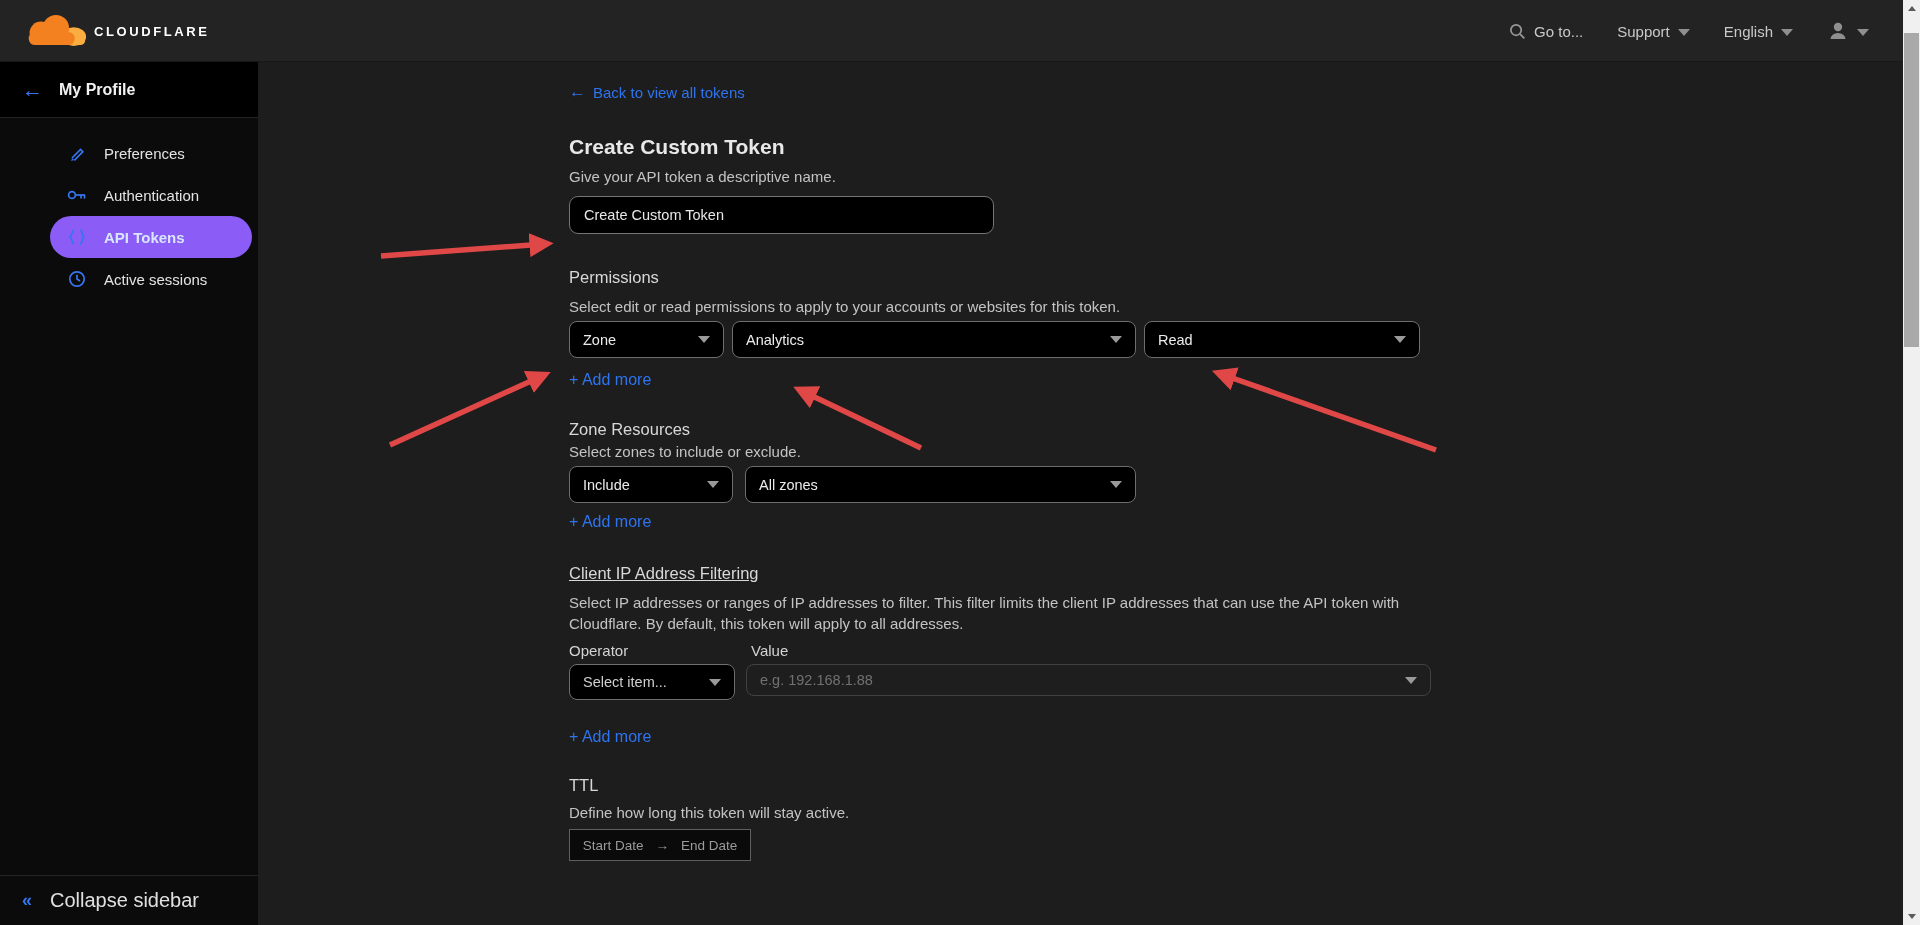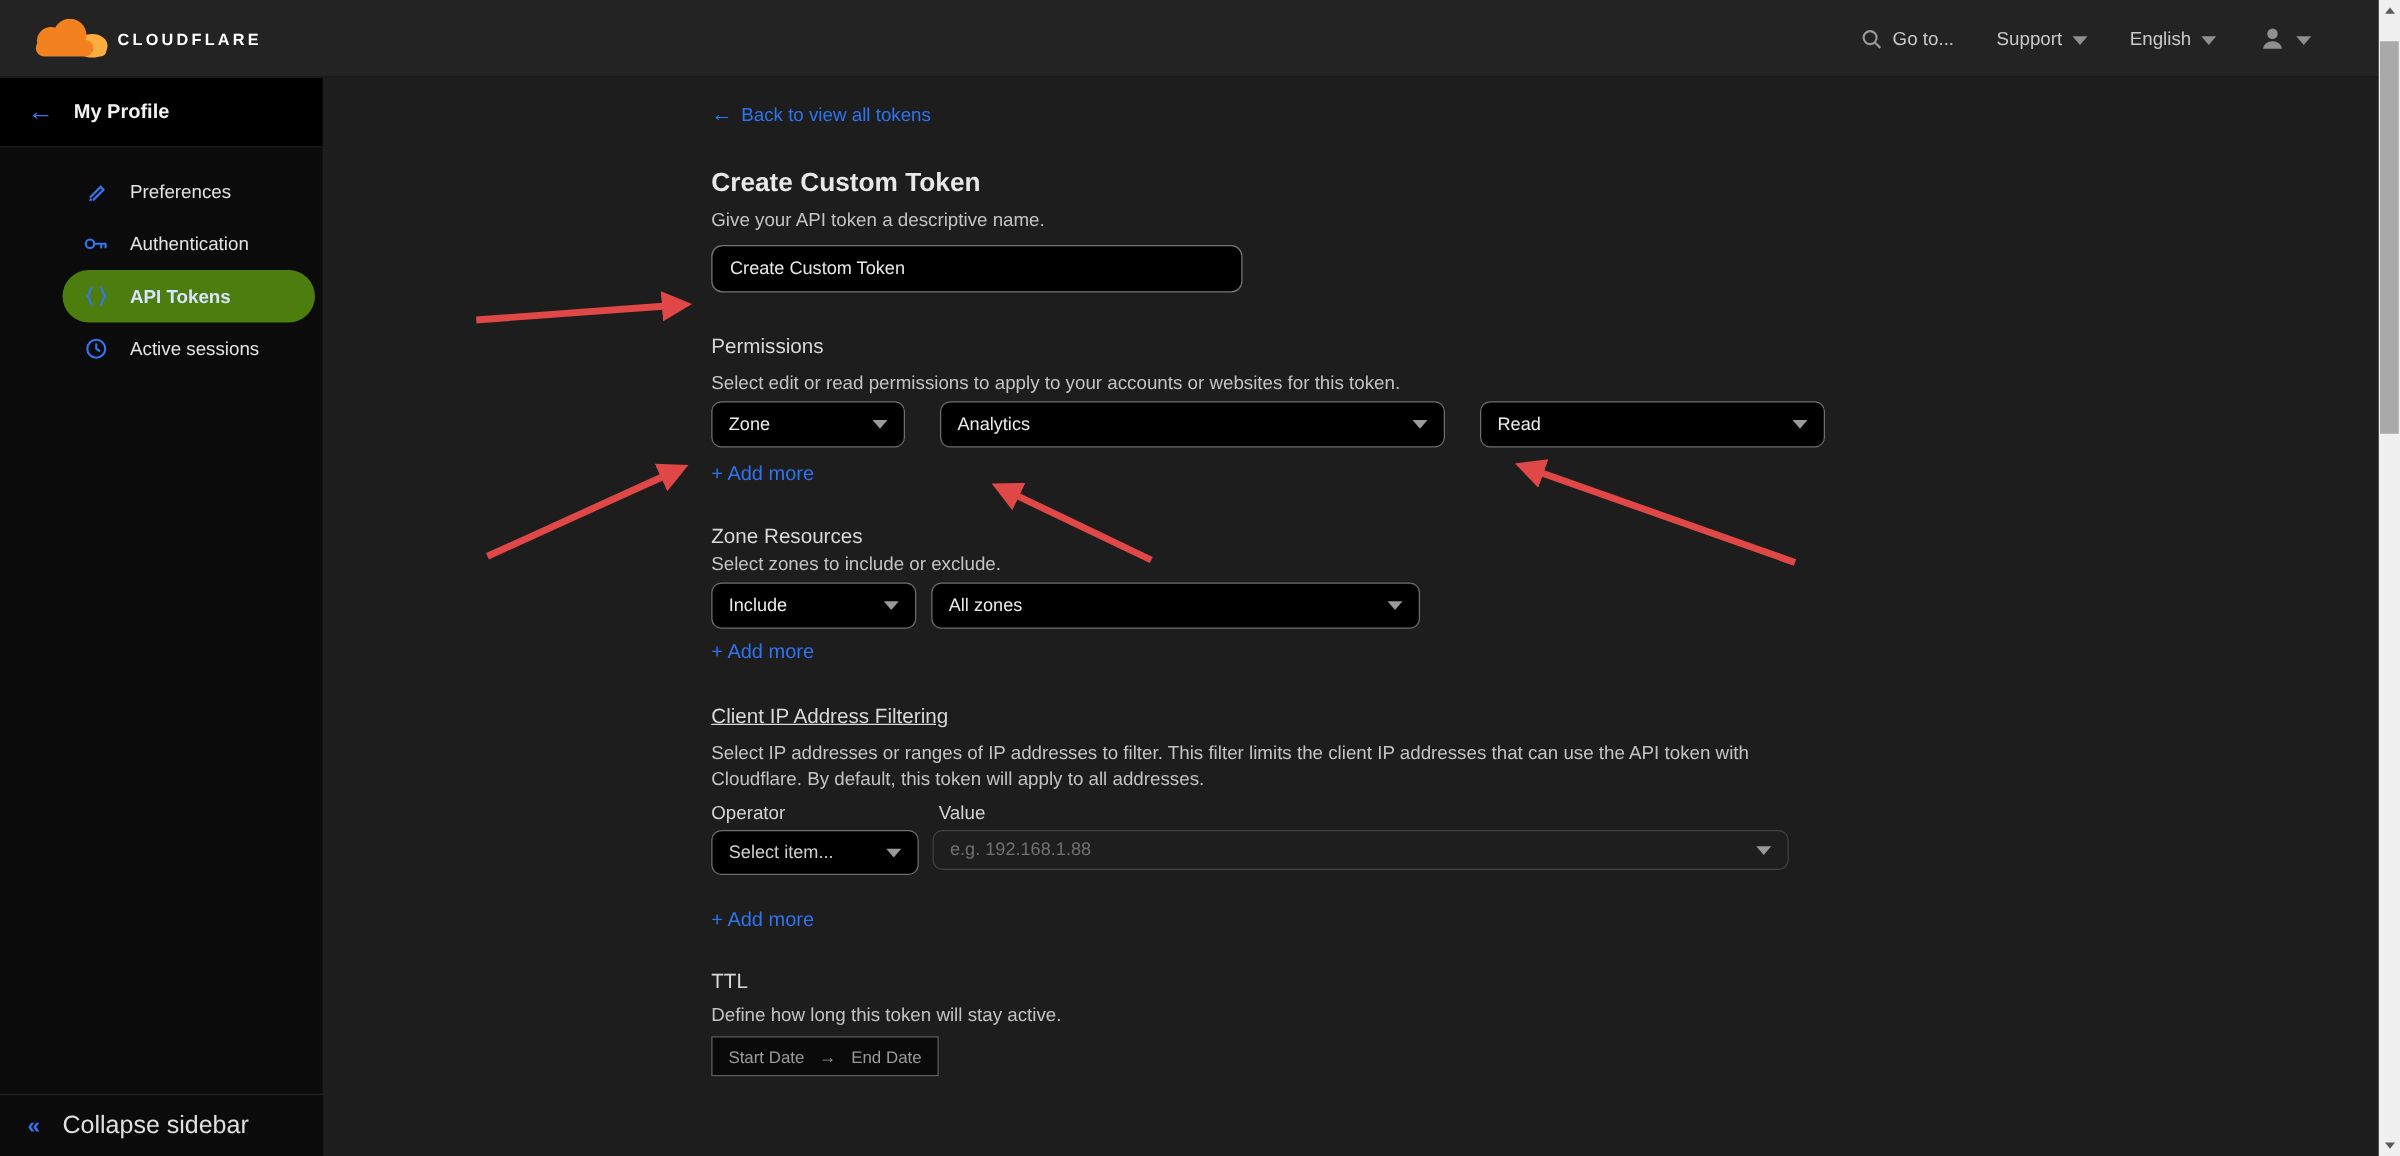--- a/index.html
+++ b/index.html
@@ -5,57 +5,57 @@
   * { margin:0; padding:0; box-sizing:border-box; }
   html,body { width:1920px; height:925px; overflow:hidden; }
   body { font-family:"Liberation Sans", sans-serif; background:#1d1d1d; color:#d6d6d6; }
   .app { position:relative; width:1920px; height:925px; }
 
   
   .topbar { position:absolute; top:0; left:0; width:1903px; height:62px; background:#232323;
             border-bottom:1px solid #181818; display:flex; align-items:center; z-index:4; }
   .logo { display:flex; flex-direction:row; align-items:center; margin-left:16px; cursor:pointer; }
   .logo-word { color:#ffffff; font-weight:bold; font-size:13px; letter-spacing:2.6px; margin-top:1px; }
-  .topnav { position:absolute; right:54px; top:0; height:62px; display:flex; align-items:center; gap:34px; }
+  .topnav { position:absolute; right:34px; top:0; height:62px; display:flex; align-items:center; gap:34px; }
   .nav-item { display:flex; align-items:center; gap:8px; color:#c9c9c9; font-size:15px; cursor:pointer; }
   .caret { width:0; height:0; border-left:6px solid transparent; border-right:6px solid transparent;
            border-top:7px solid #8f8f8f; margin-top:2px; }
 
   
   .sidebar { position:absolute; top:62px; left:0; width:258px; height:863px; background:#0b0b0b; z-index:3; }
   .profile-head { height:56px; background:#000000; border-bottom:1px solid #232323;
                   display:flex; align-items:center; padding-left:22px; }
   .back-arrow { color:#3575f1; font-size:21px; margin-right:16px; cursor:pointer; }
   .profile-title { color:#f2f2f2; font-weight:bold; font-size:16px; }
   .side-nav { padding-top:14px;padding-left:44px; }
   .side-item { height:42px; display:flex; align-items:center; padding-left:22px; gap:16px;
                color:#e3e3e3; font-size:15px; cursor:pointer; }
   .side-item .s-icon { width:22px; display:flex; justify-content:center; color:#3575f1; }
-  .side-item.active { background:#4d7c0f; border-radius:21px; margin:0 6px 0 6px; padding-left:16px; }
+  .side-item.active { background:#8b5cf6; border-radius:21px; margin:0 6px 0 6px; padding-left:16px; }
   .side-item.active .s-label { color:#d9e6ff; font-weight:bold; }
   .collapse-bar { position:absolute; bottom:0; left:0; width:100%; height:50px; border-top:1px solid #242424;
                   display:flex; align-items:center; padding-left:22px; gap:18px; cursor:pointer; background:#0b0b0b; }
   .collapse-icon { color:#3575f1; font-size:18px; font-weight:bold; }
   .collapse-label { color:#e0e0e0; font-size:20px; }
 
   
   .content { position:absolute; top:62px; left:258px; width:1645px; height:863px; background:#1d1d1d;
              padding:20px 0 0 311px; }
   .back-link { color:#2e74ef; font-size:15px; display:inline-flex; align-items:center; gap:7px; cursor:pointer; }
   .back-link .arr { font-size:17px; }
   .page-title { margin-top:33px; font-size:21px; font-weight:bold; color:#e8e8e8; }
   .sec-label { font-size:16.5px; color:#d8d8d8; }
   .desc { font-size:15px; color:#c3c3c3; line-height:21px; }
   .mt-s { margin-top:7px; }
 
   .text-input { margin-top:9px; width:425px; height:38px; background:#000000; border:1px solid #757575;
                 border-radius:9px; color:#e8e8e8; font-size:14.5px; padding:0 14px;
                 font-family:"Liberation Sans", sans-serif; outline:none; }
 
-  .select-row { display:flex; gap:28px; }
+  .select-row { display:flex; gap:8px; }
   .sel { height:37px; background:#000000; border:1px solid #6e6e6e; border-radius:8px;
          display:flex; align-items:center; justify-content:space-between; padding:0 13px;
          font-size:14.5px; color:#ececec; cursor:pointer; }
   .sel .chev { width:0; height:0; border-left:6px solid transparent; border-right:6px solid transparent;
                border-top:7px solid #9a9a9a; }
   .sel.disabled { background:#1e1e1e; border-color:#424242; cursor:default; }
   .sel.disabled .ph { color:#717171; }
   .sel .ph-light { color:#cfcfcf; }
   .add-more { color:#2e74ef; font-size:16px; cursor:pointer; display:inline-block; }
 

